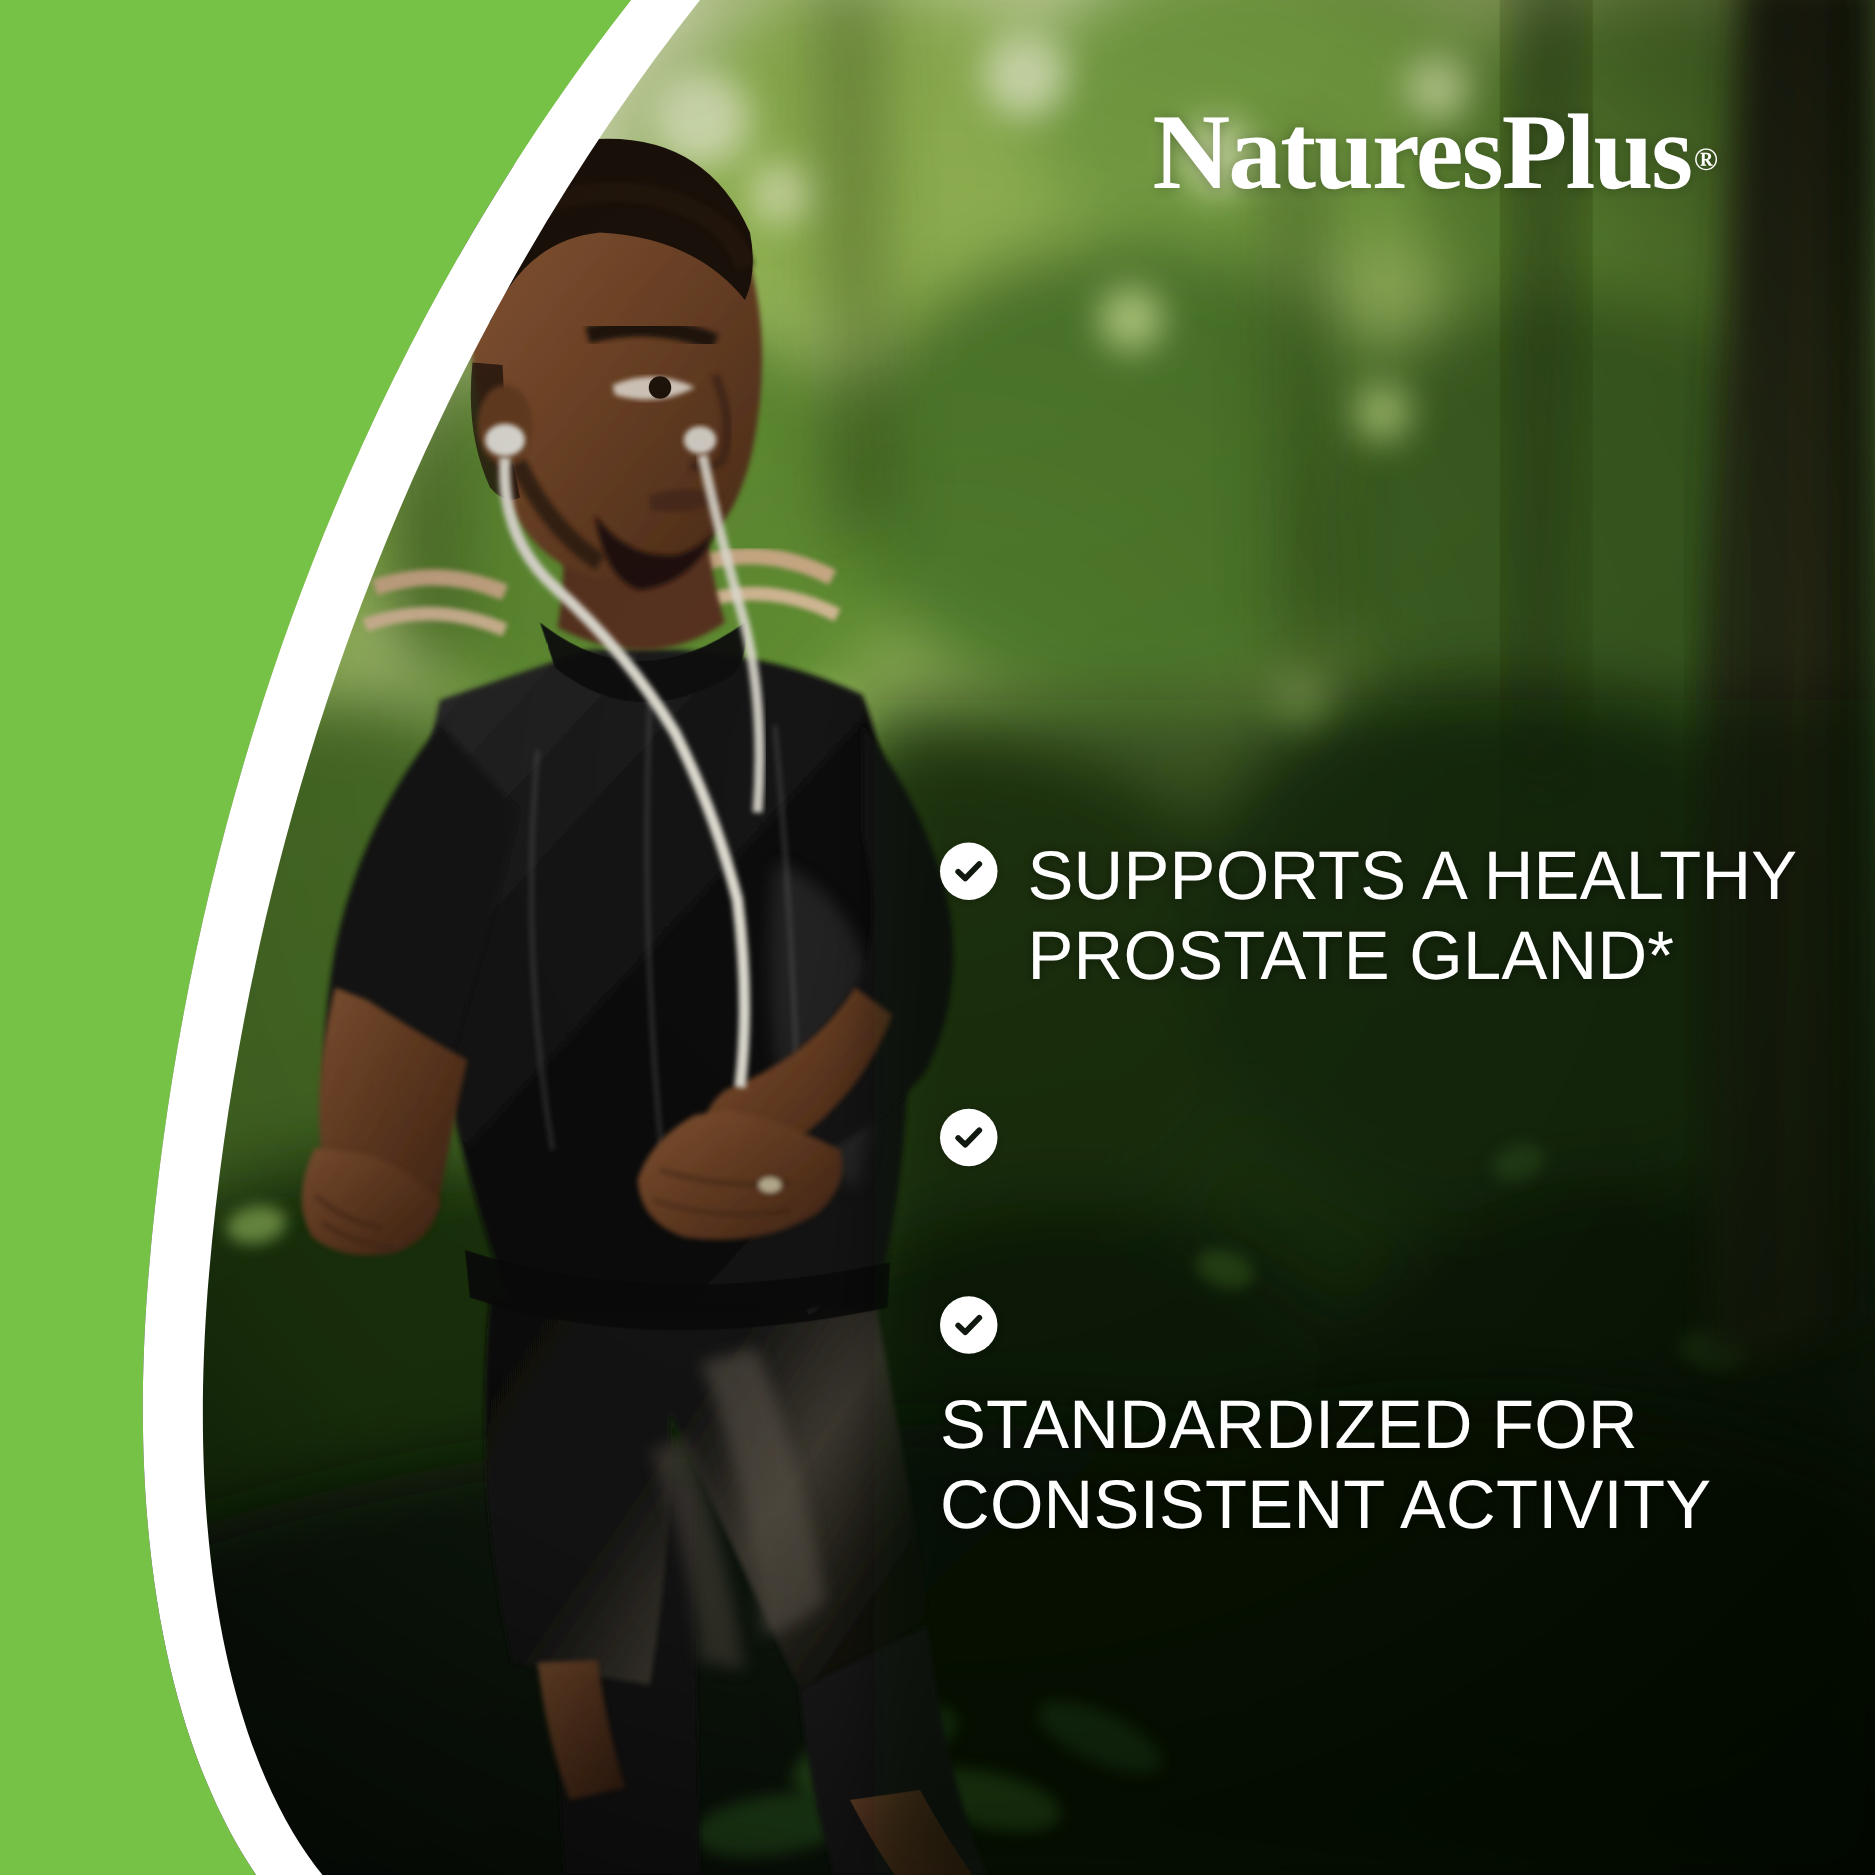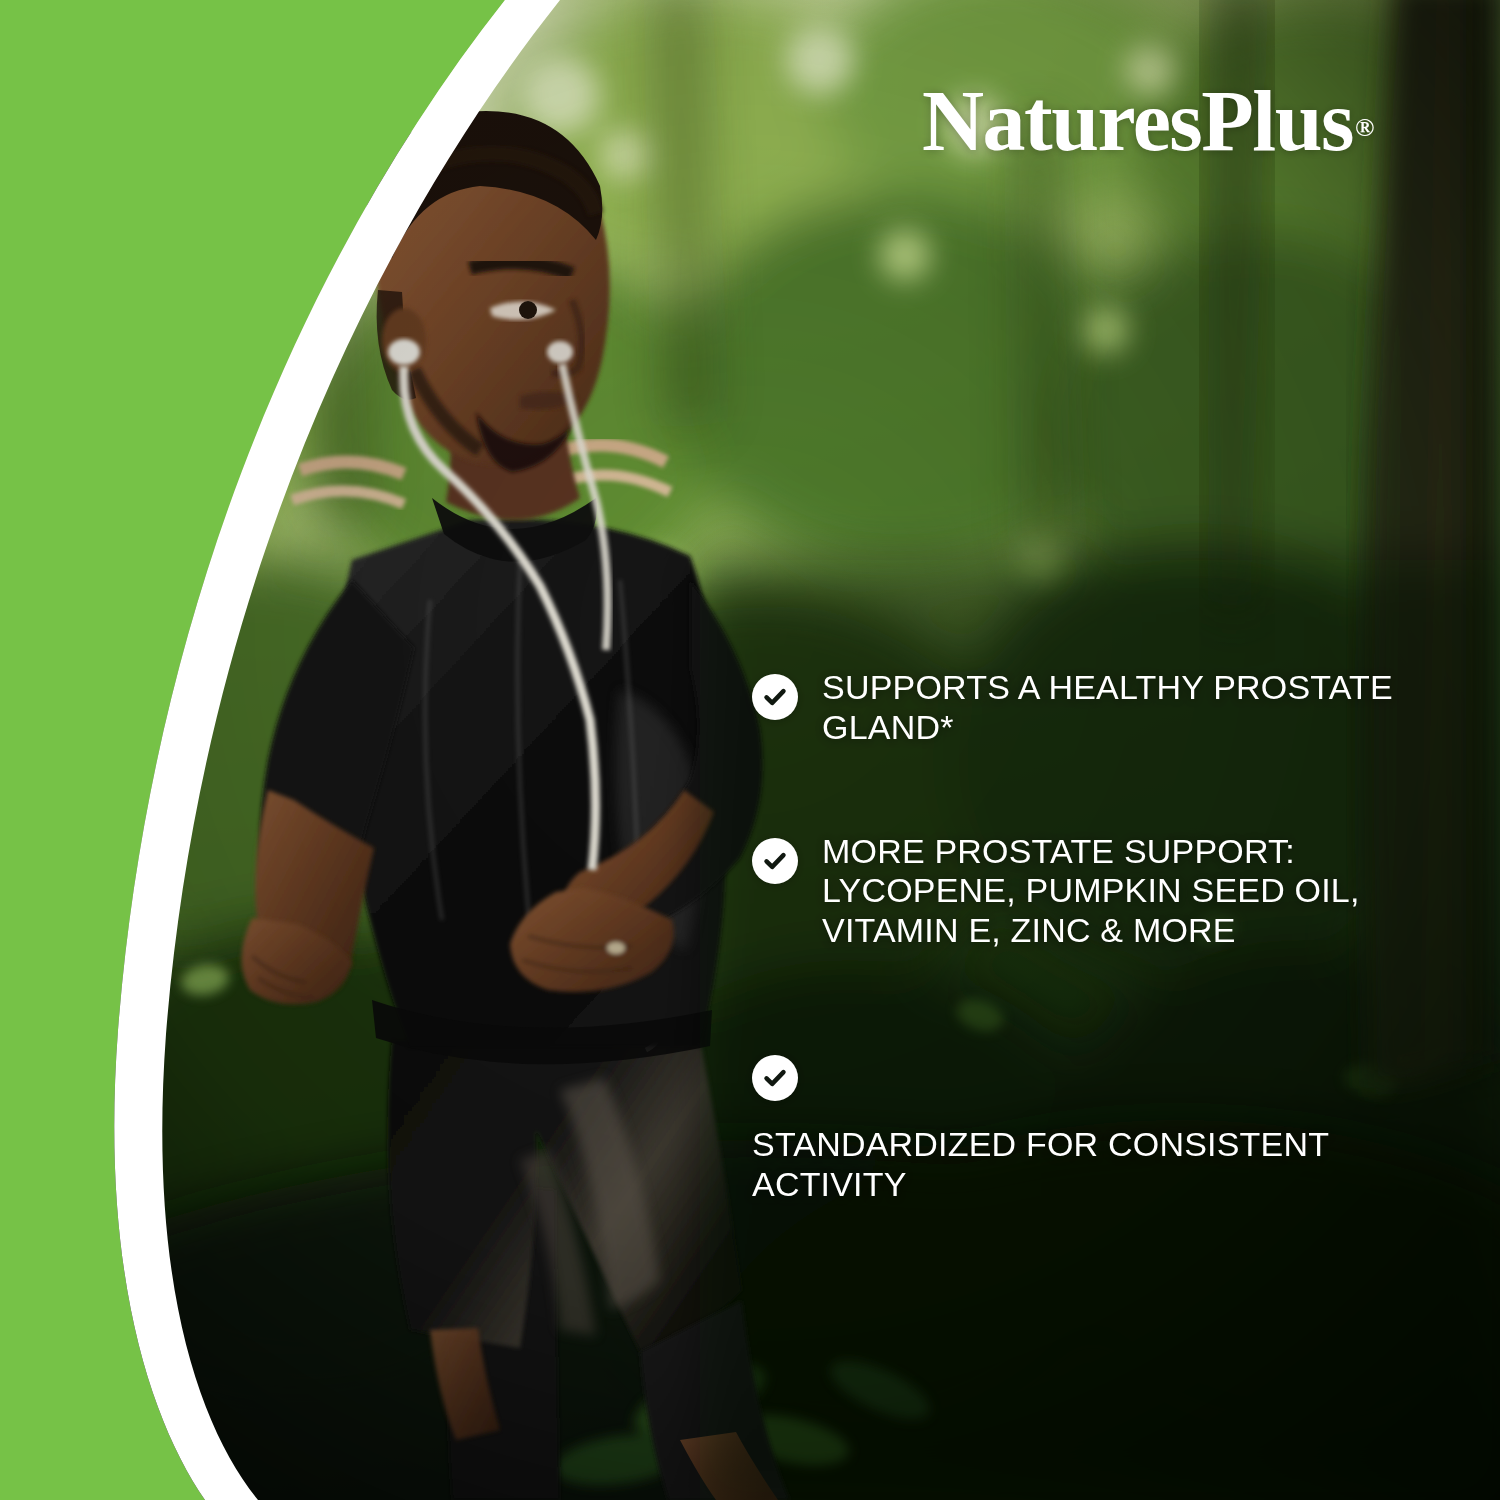--- a/index.html
+++ b/index.html
@@ -68,21 +68,21 @@
   .check-badge svg{
     position:absolute;left:50%;top:50%;
     transform:translate(-50%,-50%);
     width:26px;height:26px;
     display:block;
   }
   .benefit-text{
     color:#ffffff;
     font-family:"Liberation Sans", sans-serif;
     font-weight:400;
-    font-size:34px;
+    font-size:55px;
     line-height:1.17;
     letter-spacing:.2px;
     text-transform:uppercase;
     text-shadow:0 1px 8px rgba(0,0,0,.45);
   }
 
   
   .benefit--1{margin-bottom:84px;}
   .benefit--2{margin-bottom:98px;}
 </style>
@@ -385,21 +385,20 @@
       </span>
       <span class="benefit-text">SUPPORTS A HEALTHY PROSTATE GLAND*</span>
     </div>
 
     <div class="benefit benefit--2">
       <span class="check-badge">
         <svg viewBox="0 0 24 24" aria-hidden="true">
           <path d="M4.2 12.4 L9.4 17.4 L19.8 6.6" fill="none" stroke="#101810" stroke-width="4.2" stroke-linecap="round" stroke-linejoin="round"></path>
         </svg>
       </span>
-      <span class="benefit-text">MORE PROSTATE SUPPORT: LYCOPENE, PUMPKIN SEED OIL, VITAMIN E, ZINC &amp; MORE</span>
     </div>
 
     <div class="benefit benefit--3">
       <span class="check-badge">
         <svg viewBox="0 0 24 24" aria-hidden="true">
           <path d="M4.2 12.4 L9.4 17.4 L19.8 6.6" fill="none" stroke="#101810" stroke-width="4.2" stroke-linecap="round" stroke-linejoin="round"></path>
         </svg>
       </span>
       <span class="benefit-text">STANDARDIZED FOR CONSISTENT ACTIVITY</span>
     </div>

